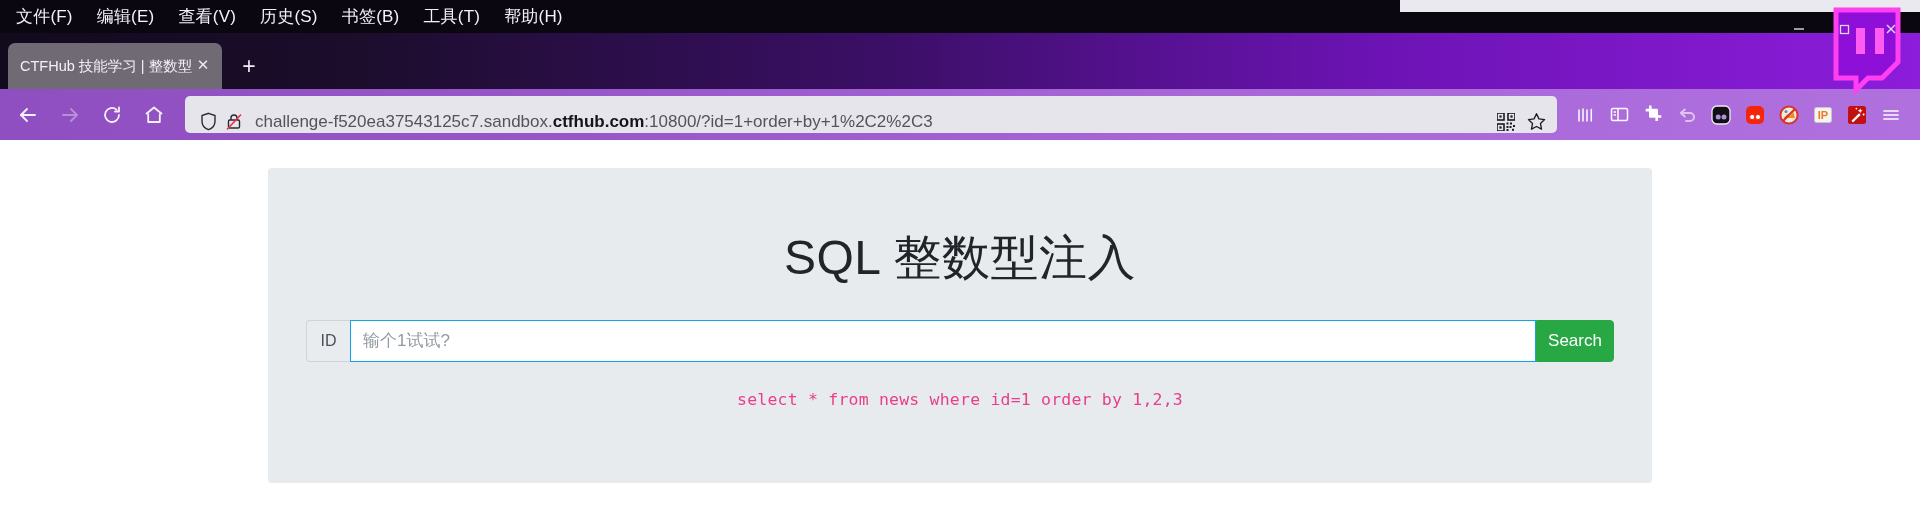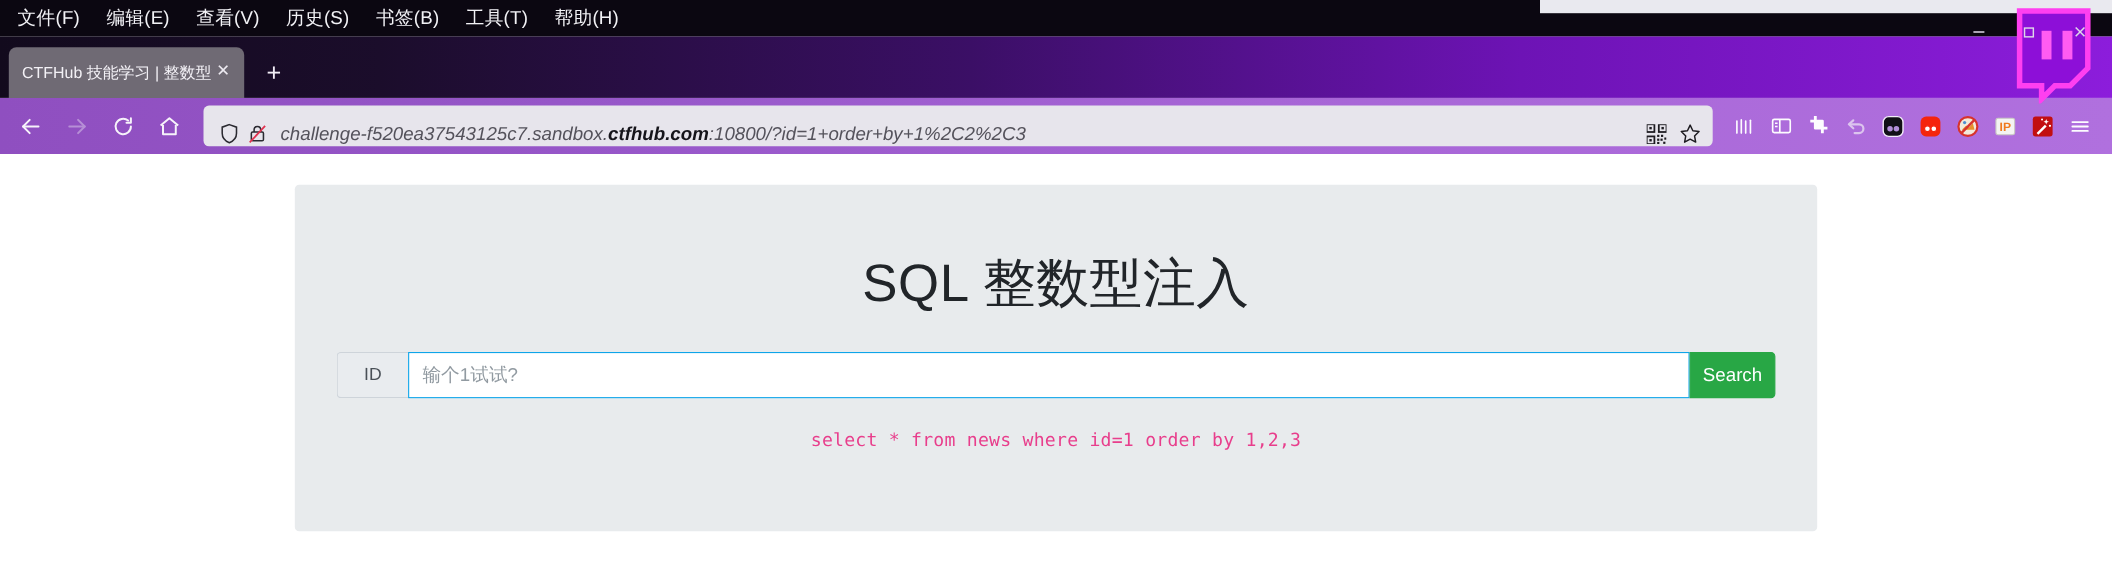--- a/index.html
+++ b/index.html
@@ -128,21 +128,20 @@
   .urlbar {
     flex: 1;
     height: 37px;
     margin: 0 9px;
     background: #e7e5ec;
     border-radius: 5px;
     display: flex;
     align-items: center;
     padding: 14px 6px 0 10px;
     min-width: 0;
-    font-style: italic;
   }
   .urlbar .shield, .urlbar .lock {
     width: 26px; height: 26px; flex: none;
     display: flex; align-items: center; justify-content: center;
     color: #2b2a31;
   }
   .url-text {
     flex: 1;
     font-size: 17px;
     color: #54525b;
@@ -188,21 +187,21 @@
     margin-top: 58px;
     letter-spacing: .5px;
   }
   .form-row {
     display: flex;
     align-items: stretch;
     margin: 30px 38px 0 38px;
     height: 42px;
   }
   .input-addon {
-    width: 65px;
+    width: 44px;
     background: #e9ecef;
     border: 1px solid #ced4da;
     border-right: none;
     border-radius: 4px 0 0 4px;
     display: flex; align-items: center; justify-content: center;
     font-size: 16px;
     color: #495057;
   }
   .id-input {
     flex: 1;

